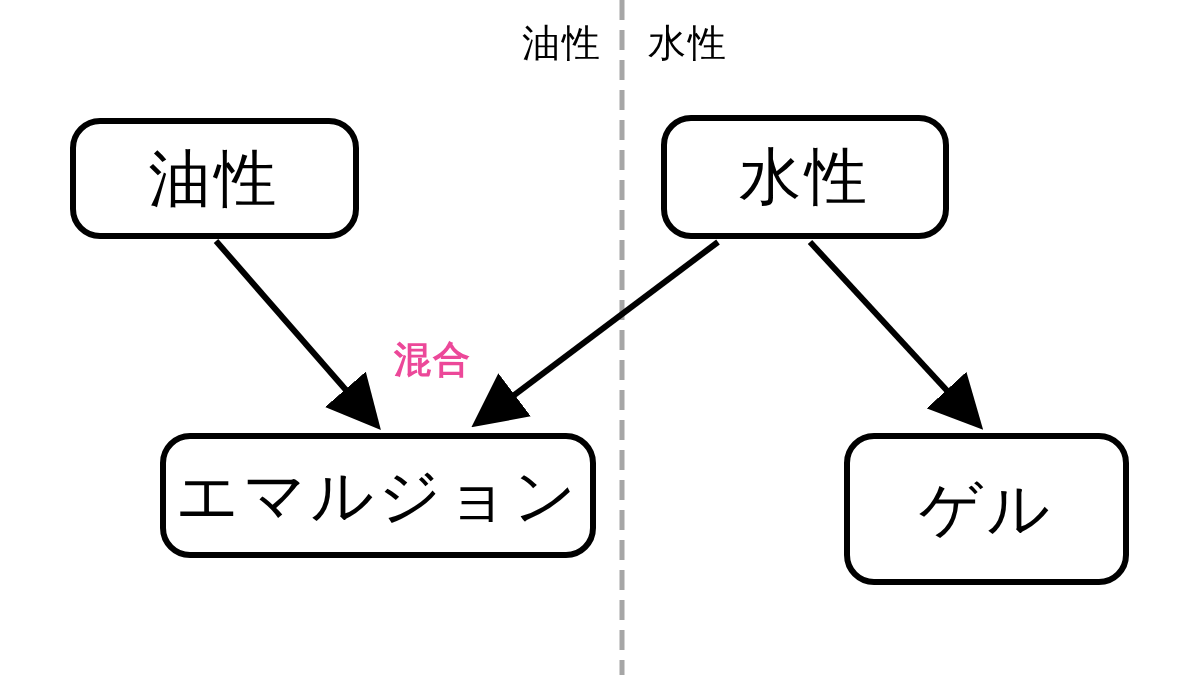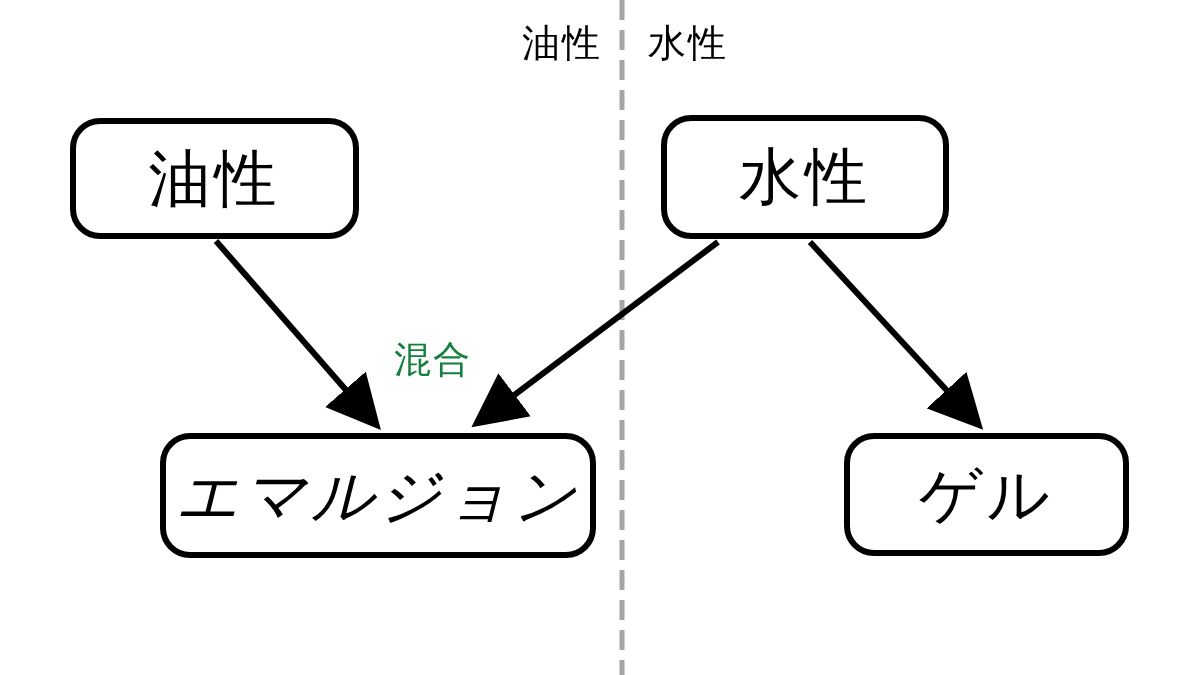--- a/index.html
+++ b/index.html
@@ -31,40 +31,41 @@
     display: flex;
     align-items: center;
     justify-content: center;
     font-size: 62px;
     color: #000000;
     letter-spacing: 4px;
     line-height: 1;
   }
   .node-oil      { left: 70px;  top: 118px; width: 289px; height: 121px; }
   .node-water    { left: 661px; top: 115px; width: 288px; height: 124px; }
-  .node-emulsion { left: 160px; top: 433px; width: 436px; height: 125px; font-style: italic; }
-  .node-gel      { left: 844px; top: 433px; width: 285px; height: 123px; }
+  .node-emulsion { left: 160px; top: 433px; width: 436px; height: 125px; }
+  .node-gel      { left: 844px; top: 433px; width: 285px; height: 152px; }
   .region-label {
     position: absolute;
     top: 24px;
     font-size: 38px;
     color: #000000;
     line-height: 1;
     letter-spacing: 2px;
     white-space: nowrap;
   }
   .region-left  { right: 598px; }  
   .region-right { left: 648px; }
   .edge-label {
     position: absolute;
     font-size: 37px;
-    color: #15803d;
+    color: #ec4899;
     line-height: 1;
     letter-spacing: 2px;
     white-space: nowrap;
+    font-weight: bold;
   }
   .edge-label-mix { left: 394px;  top: 341px; }
   .edge-label-gel { left: 996px;  top: 341px; }
 </style>
 </head>
 <body>
 
 <div class="canvas">
 
   <svg class="layer" width="1200" height="675" viewBox="0 0 1200 675" aria-hidden="true">

